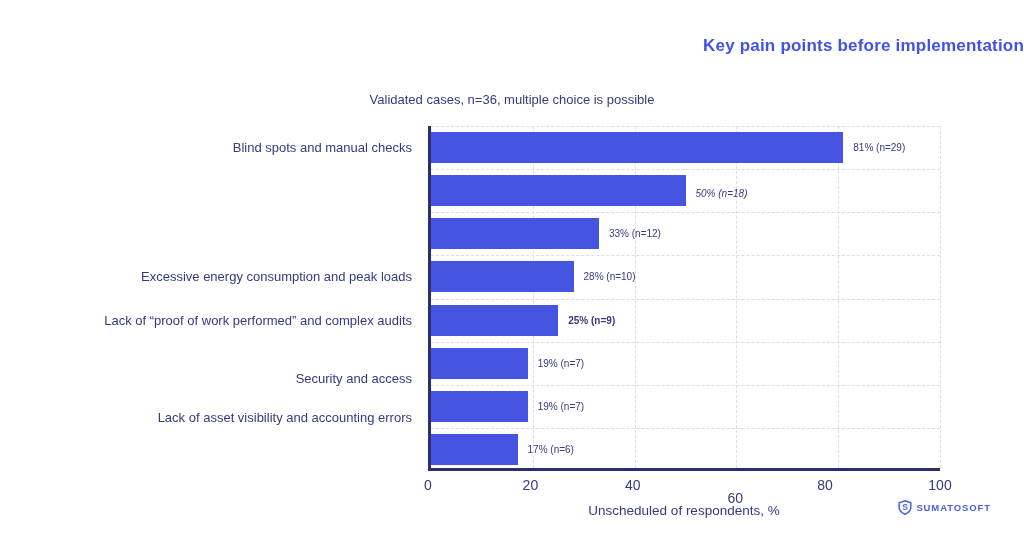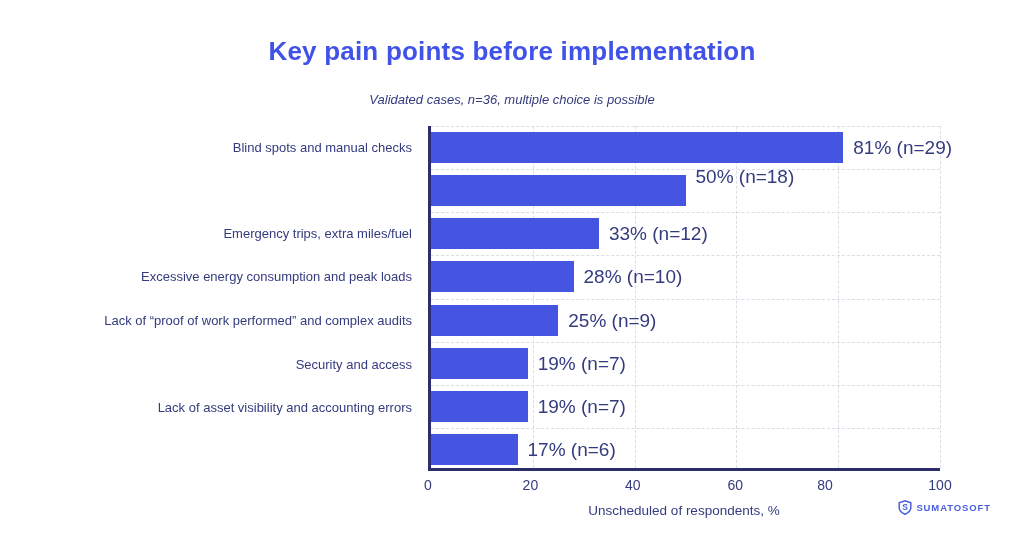--- a/index.html
+++ b/index.html
@@ -5,26 +5,26 @@
   * { margin: 0; padding: 0; box-sizing: border-box; }
   html, body { background: #ffffff; }
   body {
     font-family: "Liberation Sans", "DejaVu Sans", sans-serif;
     width: 1024px; height: 553px; position: relative; overflow: hidden;
   }
   .figure { position: absolute; inset: 0; background: var(--bg, #fff); }
 
   .chart-title {
     position: absolute; left: 0; top: 36px; width: 100%;
-    text-align: center; font-size: 26px; font-weight: bold;
+    text-align: right; font-size: 17px; font-weight: bold;
     color: var(--title, #4152E8); letter-spacing: 0.2px;
   }
   .chart-subtitle {
     position: absolute; left: 0; top: 92px; width: 100%;
-    text-align: center; font-size: 13px; color: var(--text, #343B7E); font-style: italic;
+    text-align: center; font-size: 13px; color: var(--text, #343B7E);
   }
 
   .plot {
     position: absolute; left: 428px; top: 126px; width: 512px; height: 345px;
     border-left: 3px solid var(--axis, #2B2E6B);
     border-bottom: 3px solid var(--axis, #2B2E6B);
   }
   .vgrid {
     position: absolute; top: 0; bottom: 0; width: 0;
     border-left: 1px dashed var(--grid, #DCDCE6);
@@ -32,21 +32,21 @@
   .hgrid {
     position: absolute; left: 0; right: 0; height: 0;
     border-top: 1px dashed var(--grid, #DCDCE6);
   }
   .bar {
     position: absolute; left: 0; height: 31px;
     background: var(--bar, #4555E2);
   }
   .bar-value-label {
     position: absolute; height: 31px; line-height: 31px;
-    font-size: 19px; color: var(--text, #343B7E); white-space: nowrap;
+    font-size: 10px; color: var(--text, #343B7E); white-space: nowrap;
   }
   .category-label {
     position: absolute; right: calc(100% + 19px); height: 43px; line-height: 43px;
     font-size: 13px; color: var(--text, #343B7E);
     white-space: nowrap; text-align: right;
   }
   .x-tick-label {
     position: absolute; top: 477px; transform: translateX(-50%);
     font-size: 14px; color: var(--text, #343B7E);
   }
@@ -85,45 +85,44 @@
       <div class="hgrid" style="top: 86.25px;"></div>
       <div class="hgrid" style="top: 129.375px;"></div>
       <div class="hgrid" style="top: 172.5px;"></div>
       <div class="hgrid" style="top: 215.625px;"></div>
       <div class="hgrid" style="top: 258.75px;"></div>
       <div class="hgrid" style="top: 301.875px;"></div>
       <div class="category-label" style="top: 0px; height: 43.125px; line-height: 43.125px;">Blind spots and manual checks</div>
       <div class="bar" style="top: 6.0625px; width: 81%;"></div>
       <div class="bar-value-label" style="top: 6.0625px; left: calc(81% + 10px);">81% (n=29)</div>
       <div class="bar" style="top: 49.1875px; width: 50%;"></div>
-      <div class="bar-value-label" style="top: 35px; left: calc(50% + 10px);">50% (n=18)</div>
-      <div class="category-label" style="top: 86.25px; height: 43.125px; line-height: 43.125px;">Emergency trips, extra miles/fuel</div>
+      <div class="bar-value-label" style="top: 52px; left: calc(50% + 10px); font-style: italic;">50% (n=18)</div>
       <div class="bar" style="top: 92.3125px; width: 33%;"></div>
       <div class="bar-value-label" style="top: 92.3125px; left: calc(33% + 10px);">33% (n=12)</div>
       <div class="category-label" style="top: 129.375px; height: 43.125px; line-height: 43.125px;">Excessive energy consumption and peak loads</div>
       <div class="bar" style="top: 135.438px; width: 28%;"></div>
       <div class="bar-value-label" style="top: 135.438px; left: calc(28% + 10px);">28% (n=10)</div>
       <div class="category-label" style="top: 172.5px; height: 43.125px; line-height: 43.125px; text-align: right;">Lack of “proof of work performed” and complex audits</div>
       <div class="bar" style="top: 178.562px; width: 25%;"></div>
-      <div class="bar-value-label" style="top: 178.562px; left: calc(25% + 10px);">25% (n=9)</div>
-      <div class="category-label" style="top: 217px; height: 43.125px; line-height: 43.125px; text-align: right;">Security and access</div>
+      <div class="bar-value-label" style="top: 178.562px; left: calc(25% + 10px); font-weight: bold;">25% (n=9)</div>
+      <div class="category-label" style="top: 231px; height: 43.125px; line-height: 43.125px; text-align: right;">Security and access</div>
       <div class="bar" style="top: 221.688px; width: 19%;"></div>
       <div class="bar-value-label" style="top: 221.688px; left: calc(19% + 10px);">19% (n=7)</div>
-      <div class="category-label" style="top: 260px; height: 43.125px; line-height: 43.125px; text-align: right;">Lack of asset visibility and accounting errors</div>
+      <div class="category-label" style="top: 270px; height: 43.125px; line-height: 43.125px; text-align: right;">Lack of asset visibility and accounting errors</div>
       <div class="bar" style="top: 264.812px; width: 19%;"></div>
       <div class="bar-value-label" style="top: 264.812px; left: calc(19% + 10px);">19% (n=7)</div>
       <div class="bar" style="top: 307.938px; width: 17%;"></div>
       <div class="bar-value-label" style="top: 307.938px; left: calc(17% + 10px);">17% (n=6)</div>
     </div>
 
   <div id="xticks">
       <div class="x-tick-label" style="left: 428px;">0</div>
       <div class="x-tick-label" style="left: 530.4px;">20</div>
       <div class="x-tick-label" style="left: 632.8px;">40</div>
-      <div class="x-tick-label" style="left: 735.2px;">60</div>
+      <div class="x-tick-label" style="left: 735.2px; margin-top: 13px;">60</div>
       <div class="x-tick-label" style="left: 825px;">80</div>
       <div class="x-tick-label" style="left: 940px;">100</div>
     </div>
 
   <div class="x-axis-title">Unscheduled of respondents, %</div>
 
   <div class="logo">
     <svg class="logo-icon" width="14" height="15" viewBox="0 0 14 15">
       <path d="M7 0.8 L12.8 2.9 V7.4 C12.8 10.9 10.3 12.8 7 14.2 C3.7 12.8 1.2 10.9 1.2 7.4 V2.9 Z" fill="none" stroke="#4A5FE0" stroke-width="1.5"></path>
       <text x="7" y="10.4" text-anchor="middle" font-size="8.5" font-weight="bold" fill="#4A5FE0" font-family="Liberation Sans, sans-serif">S</text>

